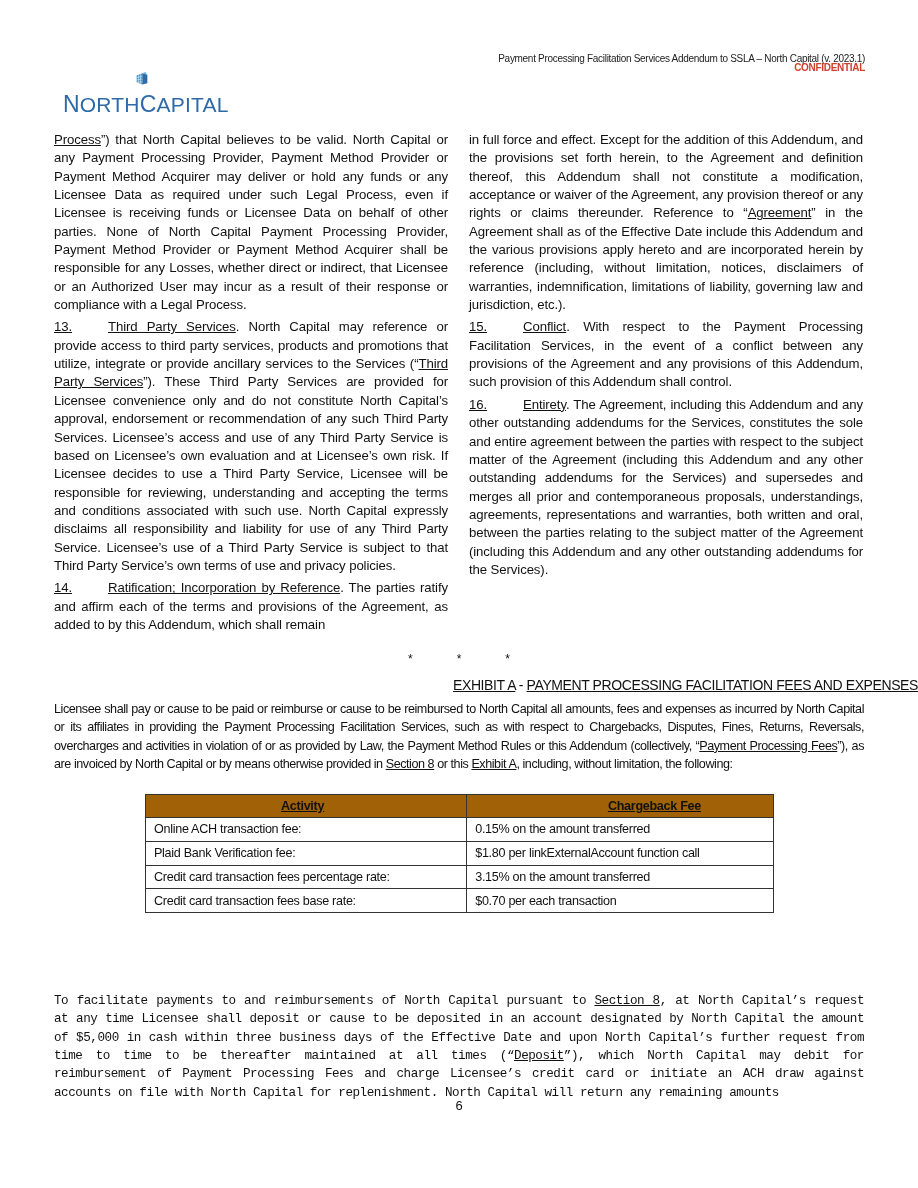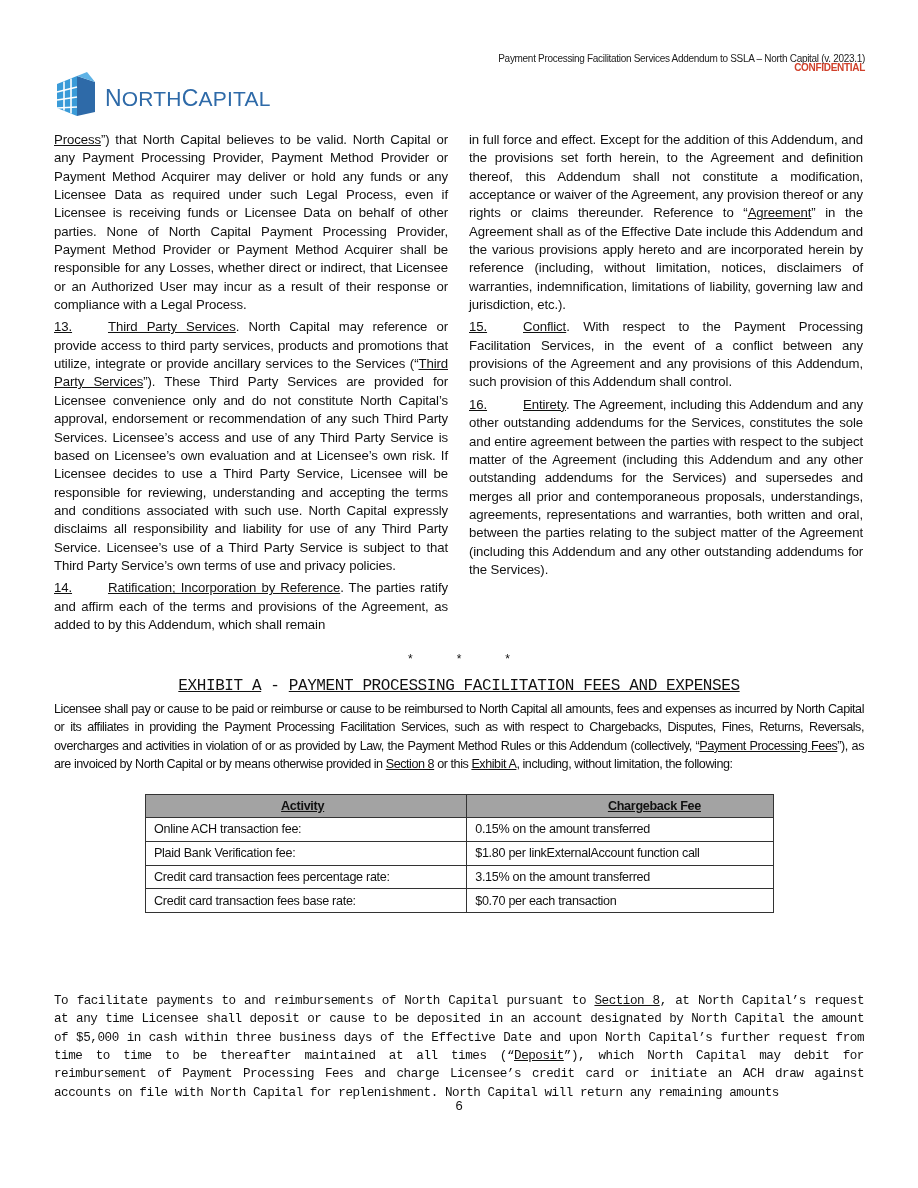--- a/index.html
+++ b/index.html
@@ -1,44 +1,44 @@
 <!DOCTYPE html>
 <html><head>
 <meta charset="utf-8">
 <style>
   html, body { margin: 0; padding: 0; background: #ffffff; }
   body { width: 918px; height: 1188px; position: relative; overflow: hidden;
          font-family: "Liberation Sans", "DejaVu Sans", sans-serif; color: #111; }
   .header-right { position: absolute; right: 53px; top: 54px; text-align: right;
                   font-family: "Liberation Sans", sans-serif; font-size: 10px; line-height: 9px; letter-spacing: -0.3px; color: #222; }
   .header-right .conf { color: #d0402a; font-weight: bold; }
-  .logo { position: absolute; left: 55px; top: 72px; height: 46px; display: flex; align-items: center; }
+  .logo { position: absolute; left: 55px; top: 72px; height: 46px; display: flex; align-items: center; flex-direction: column; }
   .logo svg { display: block; }
   .logo-text { margin-left: 8px; font-family: "Liberation Sans", sans-serif; color: #2e6aa8;
                font-size: 21px; letter-spacing: 0.2px; margin-top: 6px; }
   .logo-text .big { font-size: 23px; }
   .col { position: absolute; top: 131px; width: 394px; font-size: 13.2px; line-height: 18.35px;
          text-align: justify; font-family: "Liberation Sans", "DejaVu Sans", sans-serif; letter-spacing: -0.1px; }
   .col.left { left: 54px; }
   .col.right { left: 469px; }
   .col p { margin: 0 0 4px 0; }
   .u { text-decoration: underline; }
   .num { display: inline-block; width: 54px; text-decoration: underline; }
   .stars { position: absolute; top: 652px; left: 0; width: 918px; text-align: center; font-size: 12px; }
   .stars span { display: inline-block; margin: 0 22px; }
-  .exhibit-title { position: absolute; top: 677px; left: 0; width: 918px; text-align: center;
-                   font-size: 16px; font-family: Liberation Mono, monospace; letter-spacing: -0.4px; }
+  .exhibit-title { position: absolute; top: 677px; left: 0; width: 918px; text-align: right;
+                   font-size: 14px; font-family: Liberation Sans, sans-serif; letter-spacing: -0.4px; }
   .wide { position: absolute; left: 54px; width: 810px; font-size: 12.6px; line-height: 18.35px;
           text-align: justify; letter-spacing: -0.45px; font-family: "Liberation Sans", sans-serif; }
   .wide.intro { top: 700px; }
   .wide.deposit { top: 992px; font-family: Liberation Mono, monospace; }
   table.fees { position: absolute; top: 794px; left: 145px; width: 629px; border-collapse: collapse;
                font-size: 12.6px; font-family: "Liberation Sans", sans-serif; letter-spacing: -0.3px; }
   table.fees th, table.fees td { border: 1px solid #333; height: 22.8px; padding: 0 8px; }
-  table.fees th { background: #a3a3a3; font-weight: bold; text-decoration: underline; text-align: center; height: 22px; }
+  table.fees th { background: #a16207; font-weight: bold; text-decoration: underline; text-align: center; height: 22px; }
   table.fees td { text-align: left; }
   table.fees th:first-child { text-align: right; padding-right: 142px; }
   table.fees th:last-child { text-align: right; padding-right: 72px; }
   .page-num { position: absolute; top: 1098px; left: 0; width: 918px; text-align: center; font-size: 13px; }
 </style>
 </head>
 <body>
 
 <div class="header-right">
   <div>Payment Processing Facilitation Services Addendum to SSLA – North Capital (v. 2023.1)</div>

